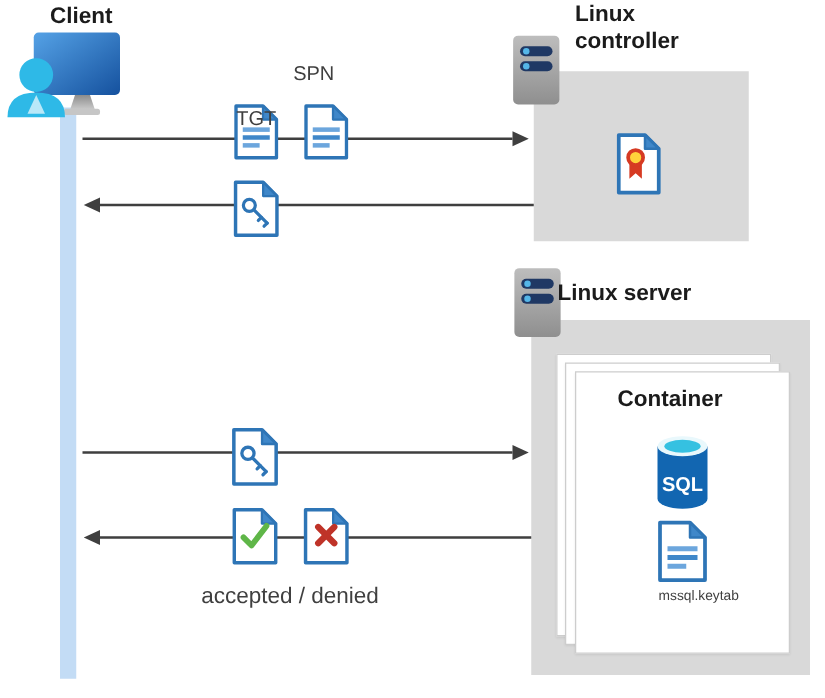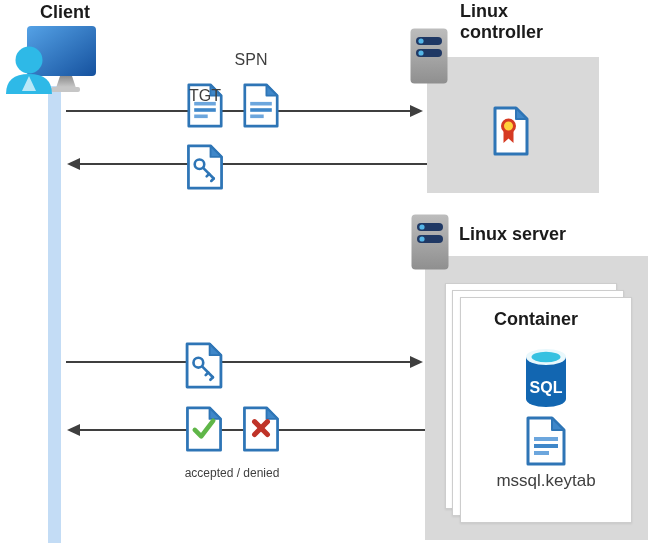--- a/index.html
+++ b/index.html
@@ -131,21 +131,21 @@
   <circle cx="11" cy="25" r="2.6" style="fill:var(--server-dot-blue,#55b6e8)"></circle>
 </svg>
 
 <svg class="abs icon" style="left:493px;top:106px;" width="36" height="50" viewBox="0 0 36 50">
   <path d="M2 2 H23 L34 13 V48 H2 Z" fill="#ffffff" style="stroke:var(--doc-blue,#2e75b6)" stroke-width="3" stroke-linejoin="round"></path>
   <path d="M23 2 L34 13 H23 Z" style="fill:var(--doc-fold-blue,#3f87c9);stroke:var(--doc-blue,#2e75b6)" stroke-width="2" stroke-linejoin="round"></path>
   <path d="M10.5 24 V37 L15.5 32.5 L20.5 37 V24 Z" style="fill:var(--cert-red,#d63a22)"></path>
   <circle cx="15.5" cy="20" r="6" style="fill:var(--cert-yellow,#ffd23b);stroke:var(--cert-red,#d63a22)" stroke-width="3"></circle>
 </svg>
 
-<div class="abs heading label" style="left:459px;top:224px;width:170px;">Linux server</div>
+<div class="abs heading label" style="left:446px;top:224px;width:170px;">Linux server</div>
 
 <svg class="abs icon" style="left:411px;top:214px;" width="38" height="56" viewBox="0 0 38 56">
   <rect x="0.5" y="0.5" width="37" height="55" rx="4" fill="url(#gradServer)"></rect>
   <rect x="6" y="9" width="26" height="8" rx="4" style="fill:var(--server-navy,#1f3864)"></rect>
   <rect x="6" y="21" width="26" height="8" rx="4" style="fill:var(--server-navy,#1f3864)"></rect>
   <circle cx="11" cy="13" r="2.6" style="fill:var(--server-dot-blue,#55b6e8)"></circle>
   <circle cx="11" cy="25" r="2.6" style="fill:var(--server-dot-blue,#55b6e8)"></circle>
 </svg>
 
 <div class="abs card" style="left:445px;top:283px;"></div>
@@ -162,21 +162,21 @@
 </svg>
 
 <svg class="abs label" style="left:525px;top:416px;" width="42" height="50" viewBox="0 0 40 50">
   <path d="M2 2 H26 L38 14 V48 H2 Z" fill="#ffffff" style="stroke:var(--doc-blue,#2e75b6)" stroke-width="3" stroke-linejoin="round"></path>
   <path d="M26 2 L38 14 H26 Z" style="fill:var(--doc-fold-blue,#3f87c9);stroke:var(--doc-blue,#2e75b6)" stroke-width="2" stroke-linejoin="round"></path>
   <rect x="8" y="21" width="24" height="4" style="fill:var(--doc-line-blue,#6ca6dd)"></rect>
   <rect x="8" y="28" width="24" height="4" style="fill:var(--doc-line-blue-dark,#3f87c9)"></rect>
   <rect x="8" y="35" width="15" height="4" style="fill:var(--doc-line-blue,#6ca6dd)"></rect>
 </svg>
 
-<div class="abs center label" style="left:461px;top:471px;width:170px;font-size:17px;color:var(--text-gray,#3f3f3f);">mssql.keytab</div>
+<div class="abs center label" style="left:474px;top:471px;width:170px;font-size:11px;color:var(--text-gray,#3f3f3f);">mssql.keytab</div>
 
 <svg class="abs icon" style="left:184px;top:342px;" width="40" height="47" viewBox="0 0 40 50">
   <path d="M2 2 H26 L38 14 V48 H2 Z" fill="#ffffff" style="stroke:var(--doc-blue,#2e75b6)" stroke-width="3" stroke-linejoin="round"></path>
   <path d="M26 2 L38 14 H26 Z" style="fill:var(--doc-fold-blue,#3f87c9);stroke:var(--doc-blue,#2e75b6)" stroke-width="2" stroke-linejoin="round"></path>
   <g fill="none" style="stroke:var(--doc-blue,#2e75b6)" stroke-width="2.8" stroke-linecap="round">
     <circle cx="14" cy="22" r="5.2"></circle>
     <path d="M18 26 L29.5 37.5"></path>
     <path d="M24.5 32.5 L21.8 35.2"></path>
     <path d="M29.5 37.5 L26.8 40.2"></path>
   </g>
@@ -190,13 +190,13 @@
 
 <svg class="abs icon" style="left:242px;top:406px;" width="38" height="46" viewBox="0 0 40 50">
   <path d="M2 2 H26 L38 14 V48 H2 Z" fill="#ffffff" style="stroke:var(--doc-blue,#2e75b6)" stroke-width="3" stroke-linejoin="round"></path>
   <path d="M26 2 L38 14 H26 Z" style="fill:var(--doc-fold-blue,#3f87c9);stroke:var(--doc-blue,#2e75b6)" stroke-width="2" stroke-linejoin="round"></path>
   <g style="stroke:var(--cross-red,#bf3328)" stroke-width="5.5" stroke-linecap="round">
     <path d="M13 17 L27 31"></path>
     <path d="M27 17 L13 31"></path>
   </g>
 </svg>
 
-<div class="abs center label" style="left:143px;top:466px;width:178px;font-size:12px;color:var(--text-gray,#3f3f3f);">accepted / denied</div>
+<div class="abs center label" style="left:143px;top:466px;width:178px;font-size:18px;color:var(--text-gray,#3f3f3f);">accepted / denied</div>
 
 </body></html>

